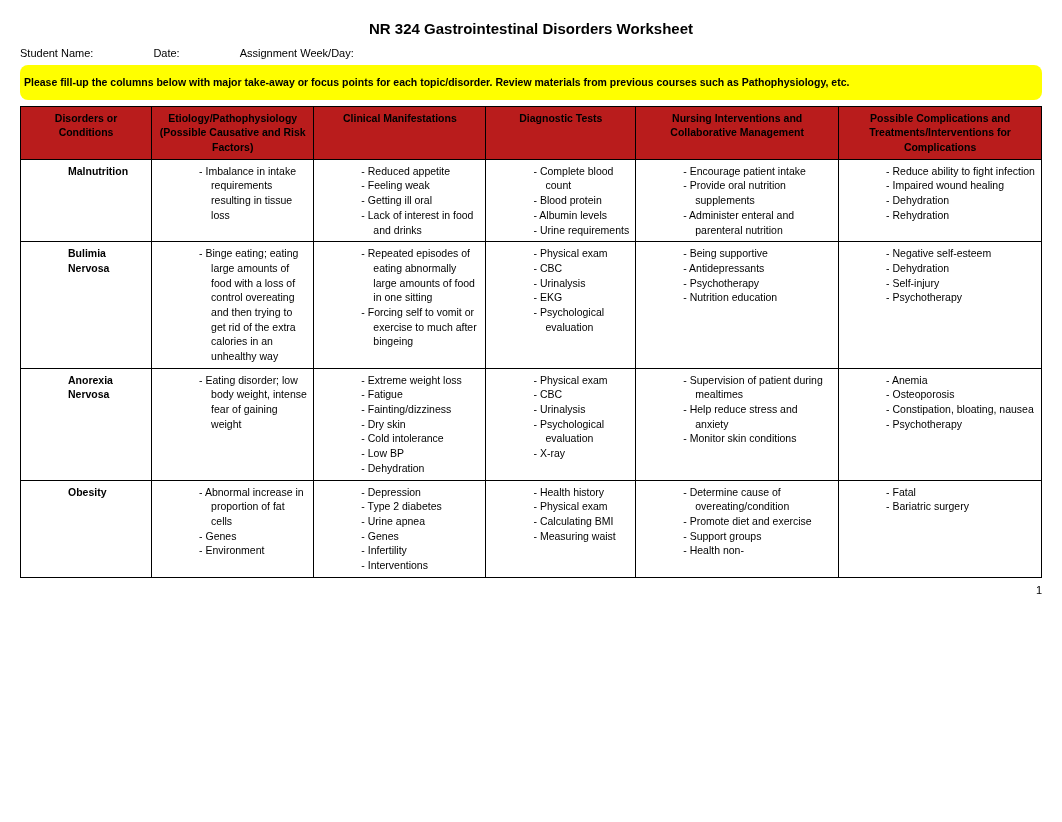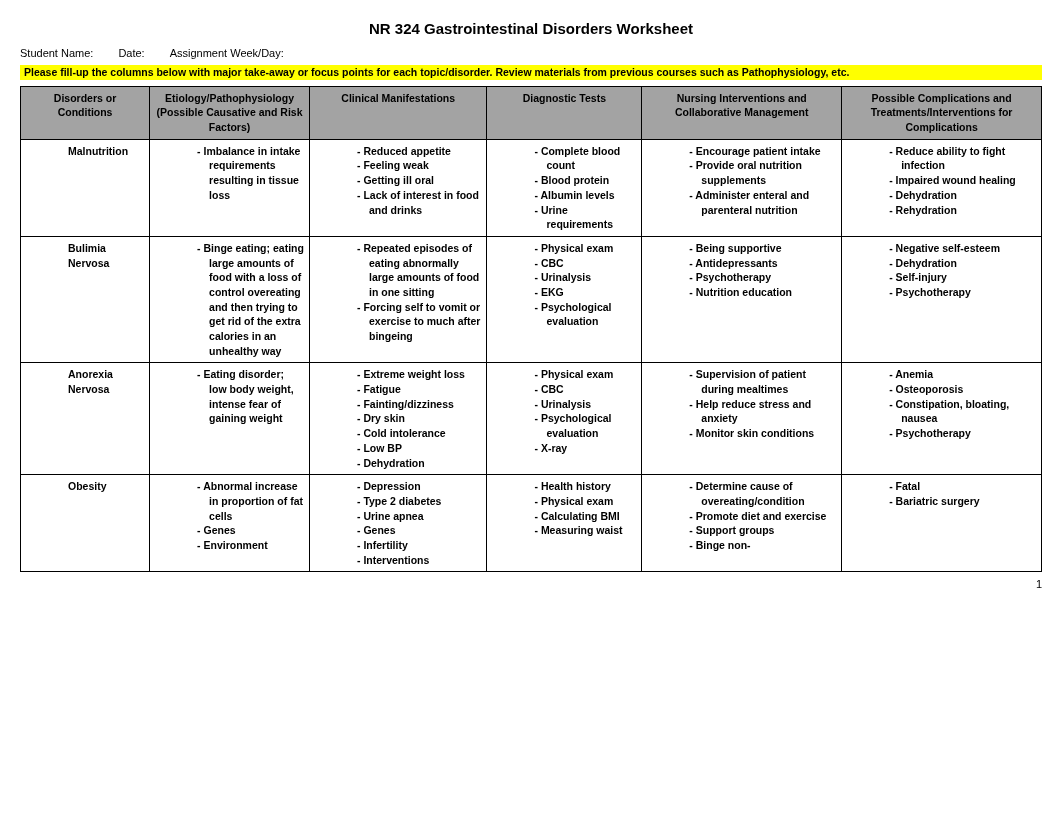--- a/index.html
+++ b/index.html
@@ -11,45 +11,46 @@
       padding: 20px;
     }
     .page-title {
       text-align: center;
       font-weight: bold;
       font-size: 15px;
       margin-bottom: 10px;
     }
     .student-info {
       display: flex;
-      gap: 25px;
+      gap: 60px;
       margin-bottom: 6px;
       font-size: 11px;
     }
     .highlight-banner {
       background: yellow;
       font-weight: bold;
       font-size: 10.5px;
-      padding: 0 4px;
+      padding: 10px 4px;
       margin-bottom: 6px;
       line-height: 1.4;
+      border-radius: 8px;
     }
     table {
       width: 100%;
       border-collapse: collapse;
       font-size: 10.5px;
     }
     th, td {
       border: 1px solid #000;
       padding: 4px 5px;
       vertical-align: top;
       line-height: 1.4;
     }
     th {
-      background: #a3a3a3;
+      background: #b91c1c;
       font-weight: bold;
       text-align: center;
       font-size: 10.5px;
     }
     td:first-child {
       font-weight: bold;
       width: 90px;
     }
     td {
       width: auto;
@@ -57,21 +58,20 @@
     }
     .col-etiology { width: 140px; }
     .col-clinical { width: 145px; }
     .col-diagnostic { width: 115px; }
     .col-nursing { width: 175px; }
     .col-complications { width: 175px; }
     ul.dash-list {
       list-style: none;
       padding: 0;
       margin: 0;
-      font-weight: bold;
     }
     ul.dash-list li {
       padding-left: 12px;
       text-indent: -12px;
     }
     ul.dash-list li::before {
       content: "- ";
     }
     .page-num {
       text-align: right;
@@ -250,21 +250,21 @@
             <li>Physical exam</li>
             <li>Calculating BMI</li>
             <li>Measuring waist</li>
           </ul>
         </td>
       <td class="col-nursing">
           <ul class="dash-list">
             <li>Determine cause of overeating/condition</li>
             <li>Promote diet and exercise</li>
             <li>Support groups</li>
-            <li>Binge non-</li>
+            <li>Health non-</li>
           </ul>
         </td>
       <td class="col-complications">
           <ul class="dash-list">
             <li>Fatal</li>
             <li>Bariatric surgery</li>
           </ul>
         </td>
     </tr>
     </tbody>

